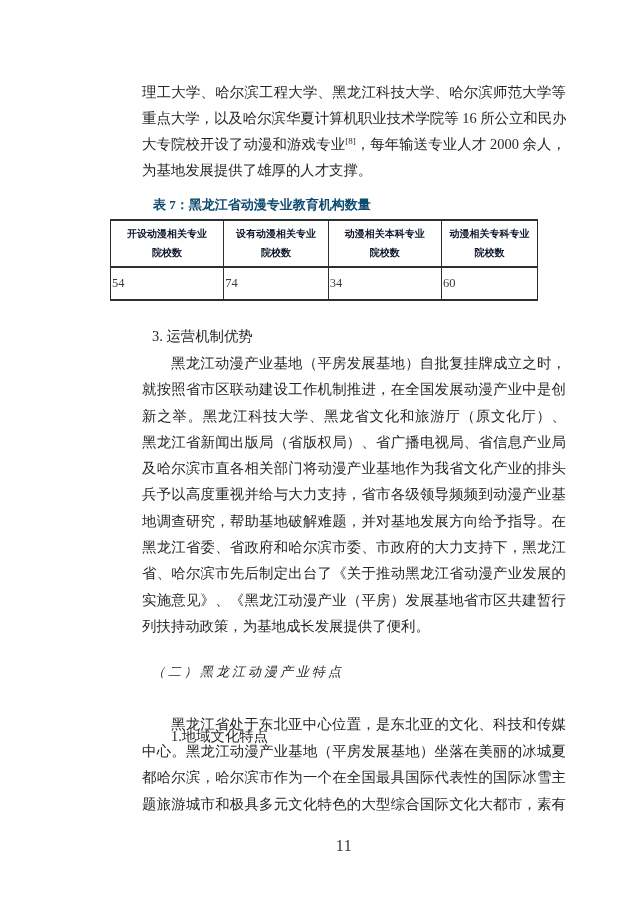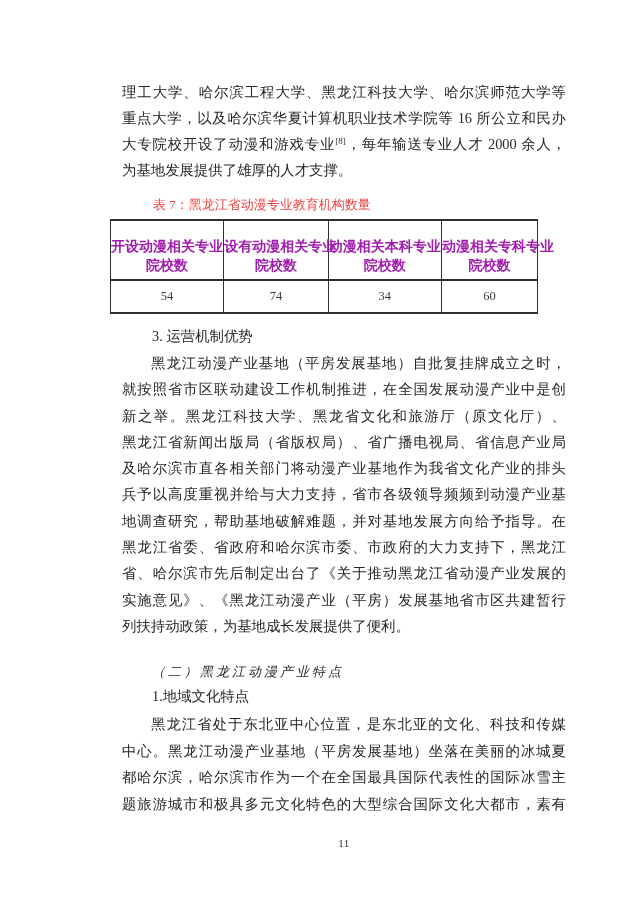--- a/index.html
+++ b/index.html
@@ -16,90 +16,91 @@
     position: absolute;
     left: 122px;
     width: 444px;
     font-size: 14.4px;
   }
   .line {
     text-align: justify;
     text-align-last: justify;
     overflow: hidden;
     white-space: nowrap;
+    margin-left: 20px;
   }
   .last { text-align-last: left; }
   .ind { text-indent: 29px; }
   #para1 .line { height: 26px; line-height: 26px; }
   #para2 .line { height: 26.3px; line-height: 26.3px; }
   #para3 .line { height: 26.5px; line-height: 26.5px; }
   sup.fn {
     font-size: 9px;
     line-height: 0;
     vertical-align: 5px;
     letter-spacing: 0;
   }
   .caption {
     position: absolute;
     left: 153px;
     top: 196px;
     font-size: 13px;
-    font-weight: normal;
+    font-weight: bold;
     line-height: 18px;
-    color: #ef4444;
+    color: #0c4a6e;
   }
   table.t7 {
     position: absolute;
     left: 110px;
     top: 219px;
     width: 428px;
     table-layout: fixed;
     border-collapse: collapse;
     border: 1px solid #2f2f2f;
     border-top: 2px solid #2f2f2f;
     border-bottom: 2px solid #2f2f2f;
   }
   table.t7 th, table.t7 td { border: 1px solid #2f2f2f; }
   table.t7 thead tr { border-bottom: 2px solid #2f2f2f; }
   table.t7 th {
     font-weight: bold;
-    font-size: 14px;
-    padding: 16px 0 4px 0;
-    color: #a21caf;
+    font-size: 10px;
+    padding: 3px 0 4px 0;
+    color: #0f172a;
   }
   .hl { line-height: 19px; text-align: center; white-space: nowrap; overflow: visible; }
   table.t7 td.val {
     height: 29px;
-    text-align: center;
+    text-align: left;
     vertical-align: middle;
     font-size: 12.5px;
     color: #3a3a3a;
   }
   .heading {
     position: absolute;
     left: 152px;
     font-size: 14.4px;
     line-height: 20px;
     white-space: nowrap;
   }
   #heading-mechanism { top: 326px; }
   #heading-section {
     top: 662px;
     font-style: italic;
     letter-spacing: 3px;
     font-size: 13px;
   }
-  #heading-region { top: 686px; }
+  #heading-region { top: 726px; margin-left: 19px; }
   .pagenum {
     position: absolute;
     left: 122px;
     width: 444px;
     top: 837px;
     text-align: center;
-    font-size: 11px;
+    font-size: 16px;
     color: #333333;
     letter-spacing: 0.5px;
   }
 </style>
 </head>
 <body>
 
 <div class="page">
 
   <div id="para1" class="para" style="top:79px">

